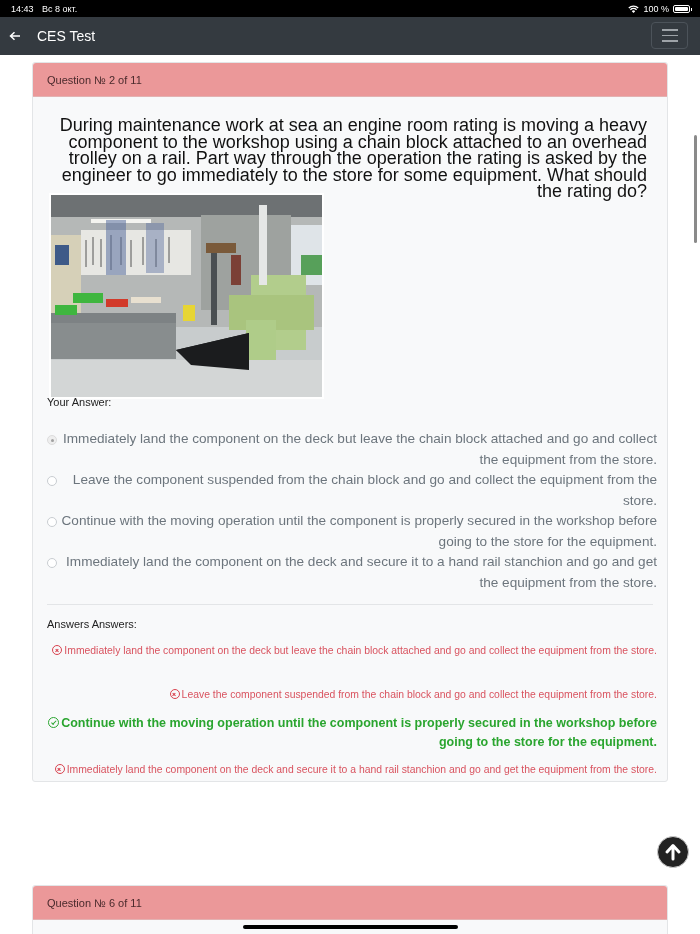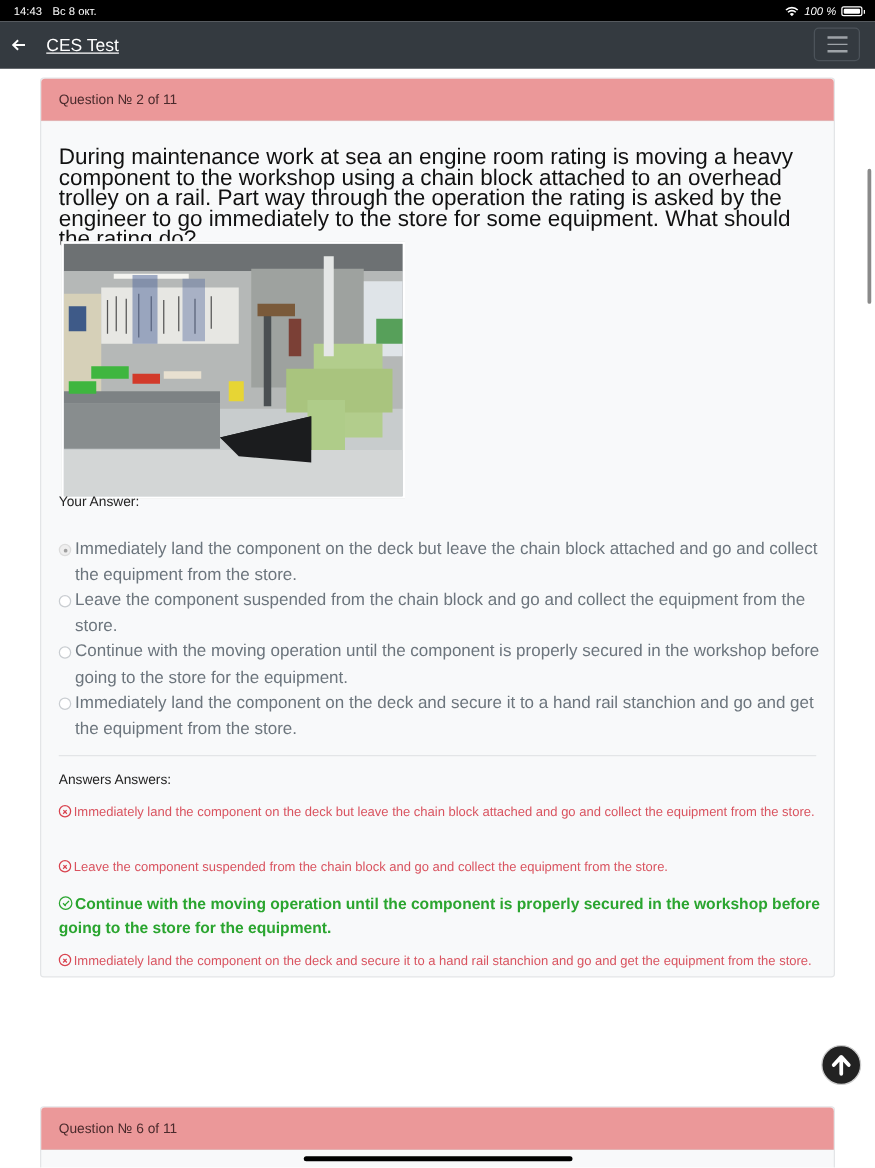--- a/index.html
+++ b/index.html
@@ -1,25 +1,25 @@
 <!DOCTYPE html>
 <html><head>
   <meta charset="utf-8">
   <style>
     * { box-sizing: border-box; margin: 0; padding: 0; }
     html, body { width: 700px; height: 934px; overflow: hidden; background: #ffffff; font-family: "Liberation Sans", sans-serif; }
     .statusbar { position: absolute; top: 0; left: 0; width: 700px; height: 17px; background: #000; color: #fff; font-size: 9px; display: flex; align-items: center; justify-content: space-between; padding: 0 10px 0 11px; }
     .statusbar .left span { margin-right: 6px; }
-    .statusbar .right { display: flex; align-items: center; gap: 4px; font-style: italic; }
+    .statusbar .right { display: flex; align-items: center; gap: 4px; }
     .battery { width: 17px; height: 8px; border: 1px solid #fff; border-radius: 2px; padding: 1px; position: relative; }
     .battery .fill { width: 100%; height: 100%; background: #fff; border-radius: 1px; }
     .battery::after { content: ""; position: absolute; right: -3px; top: 2px; width: 1.5px; height: 3px; background: #fff; }
     .navbar { position: absolute; top: 17px; left: 0; width: 700px; height: 38px; background: #343a40; color: #fff; display: flex; align-items: center; }
     .back { width: 16px; margin-left: 9px; color: #fff; font-size: 14px; cursor: pointer; }
-    .title { margin-left: 12px; font-size: 14px; color: #fff; text-decoration: underline; }
+    .title { margin-left: 12px; font-size: 14px; color: #fff; }
     .hamburger { position: absolute; right: 12px; top: 5px; width: 37px; height: 27px; border: 1px solid #4c535a; border-radius: 4px; display: flex; flex-direction: column; justify-content: center; align-items: center; gap: 4px; cursor: pointer; }
     .hamburger span { display: block; width: 16px; height: 1.5px; background: #9ea3a8; }
     .content { position: absolute; top: 55px; left: 0; width: 700px; height: 879px; overflow: hidden; }
     .card { position: absolute; left: 32px; width: 636px; background: #f8f9fa; border: 1px solid #e3e5e7; border-radius: 3px; }
     .card-header { height: 34px; background: #eb9899; color: #4a2a2c; font-size: 11px; display: flex; align-items: center; padding-left: 14px; border-bottom: 1px solid #e3b2b2; border-radius: 3px 3px 0 0; }
     .question { position: absolute; left: 14px; top: 54px; width: 600px; font-size: 18px; line-height: 16.5px; color: #111; }
     .photo { position: absolute; left: 16px; top: 130px; width: 275px; height: 206px; border: 2px solid #fff; overflow: hidden; background: #bfc3c5; }
     .your-answer { position: absolute; left: 14px; top: 333px; font-size: 11px; color: #222; }
     .options { position: absolute; left: 14px; top: 366px; width: 610px; }
     .option { display: flex; align-items: flex-start; font-size: 13.6px; line-height: 20.5px; color: #6c757d; cursor: pointer; }
@@ -72,21 +72,21 @@
   </div>
   <div class="title">CES Test</div>
   <div class="hamburger">
     <span></span>
       <span></span>
       <span></span>
   </div>
 </div>
 
 <div class="content">
-  <div class="card" style="top:7px; height:720px;">
+  <div class="card" style="top:7px; height:720px;text-align:right;">
     <div class="card-header">Question № 2 of 11</div>
 
     <div class="question">During maintenance work at sea an engine room rating is moving a heavy component to the workshop using a chain block attached to an overhead trolley on a rail. Part way through the operation the rating is asked by the engineer to go immediately to the store for some equipment. What should the rating do?</div>
 
     <div class="photo" title="Ship engine room workshop with workbench, tools on wall, and green lathe">
       <svg width="275" height="206" viewBox="0 0 275 206">
         <rect width="275" height="206" fill="#c8cccd"></rect>
         <rect width="275" height="22" fill="#6d7173"></rect>
         <rect x="0" y="22" width="275" height="110" fill="#b5b8b7"></rect>
         <rect x="150" y="20" width="90" height="95" fill="#9ea29f"></rect>

